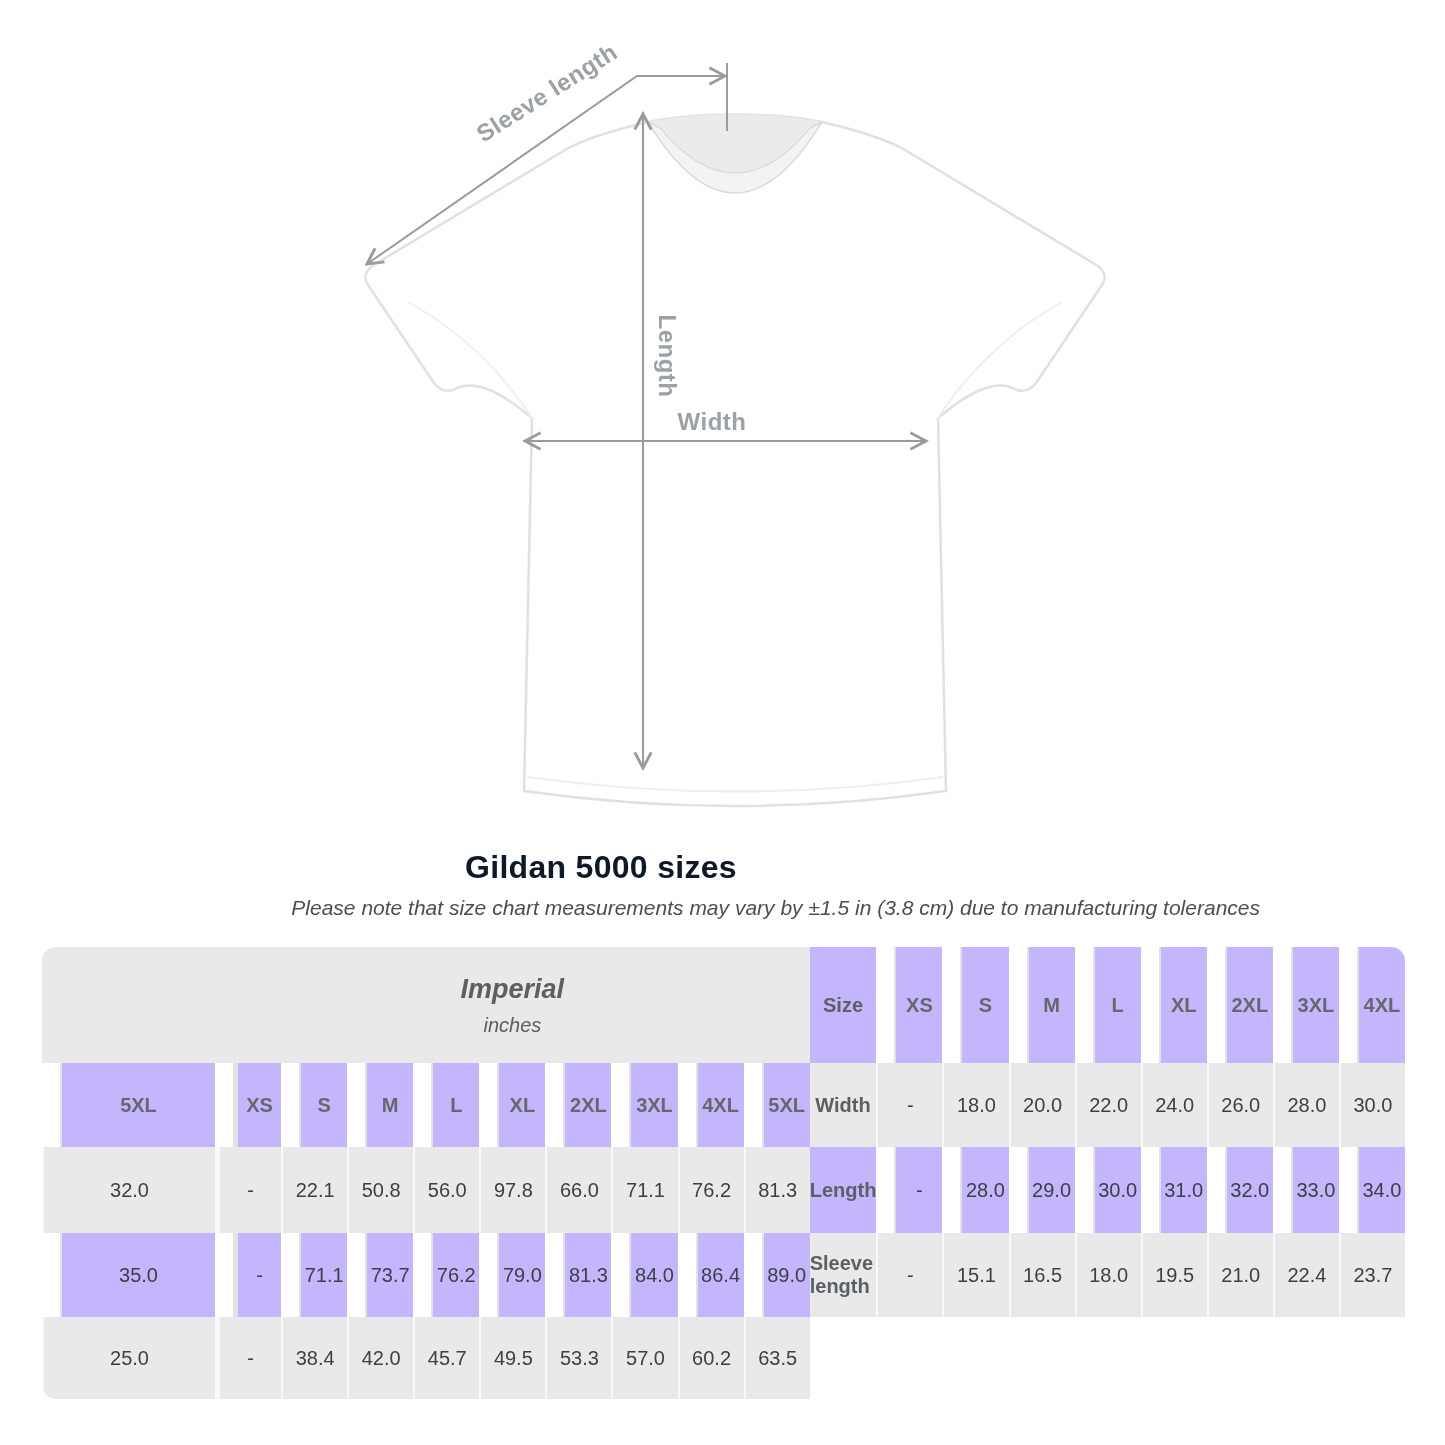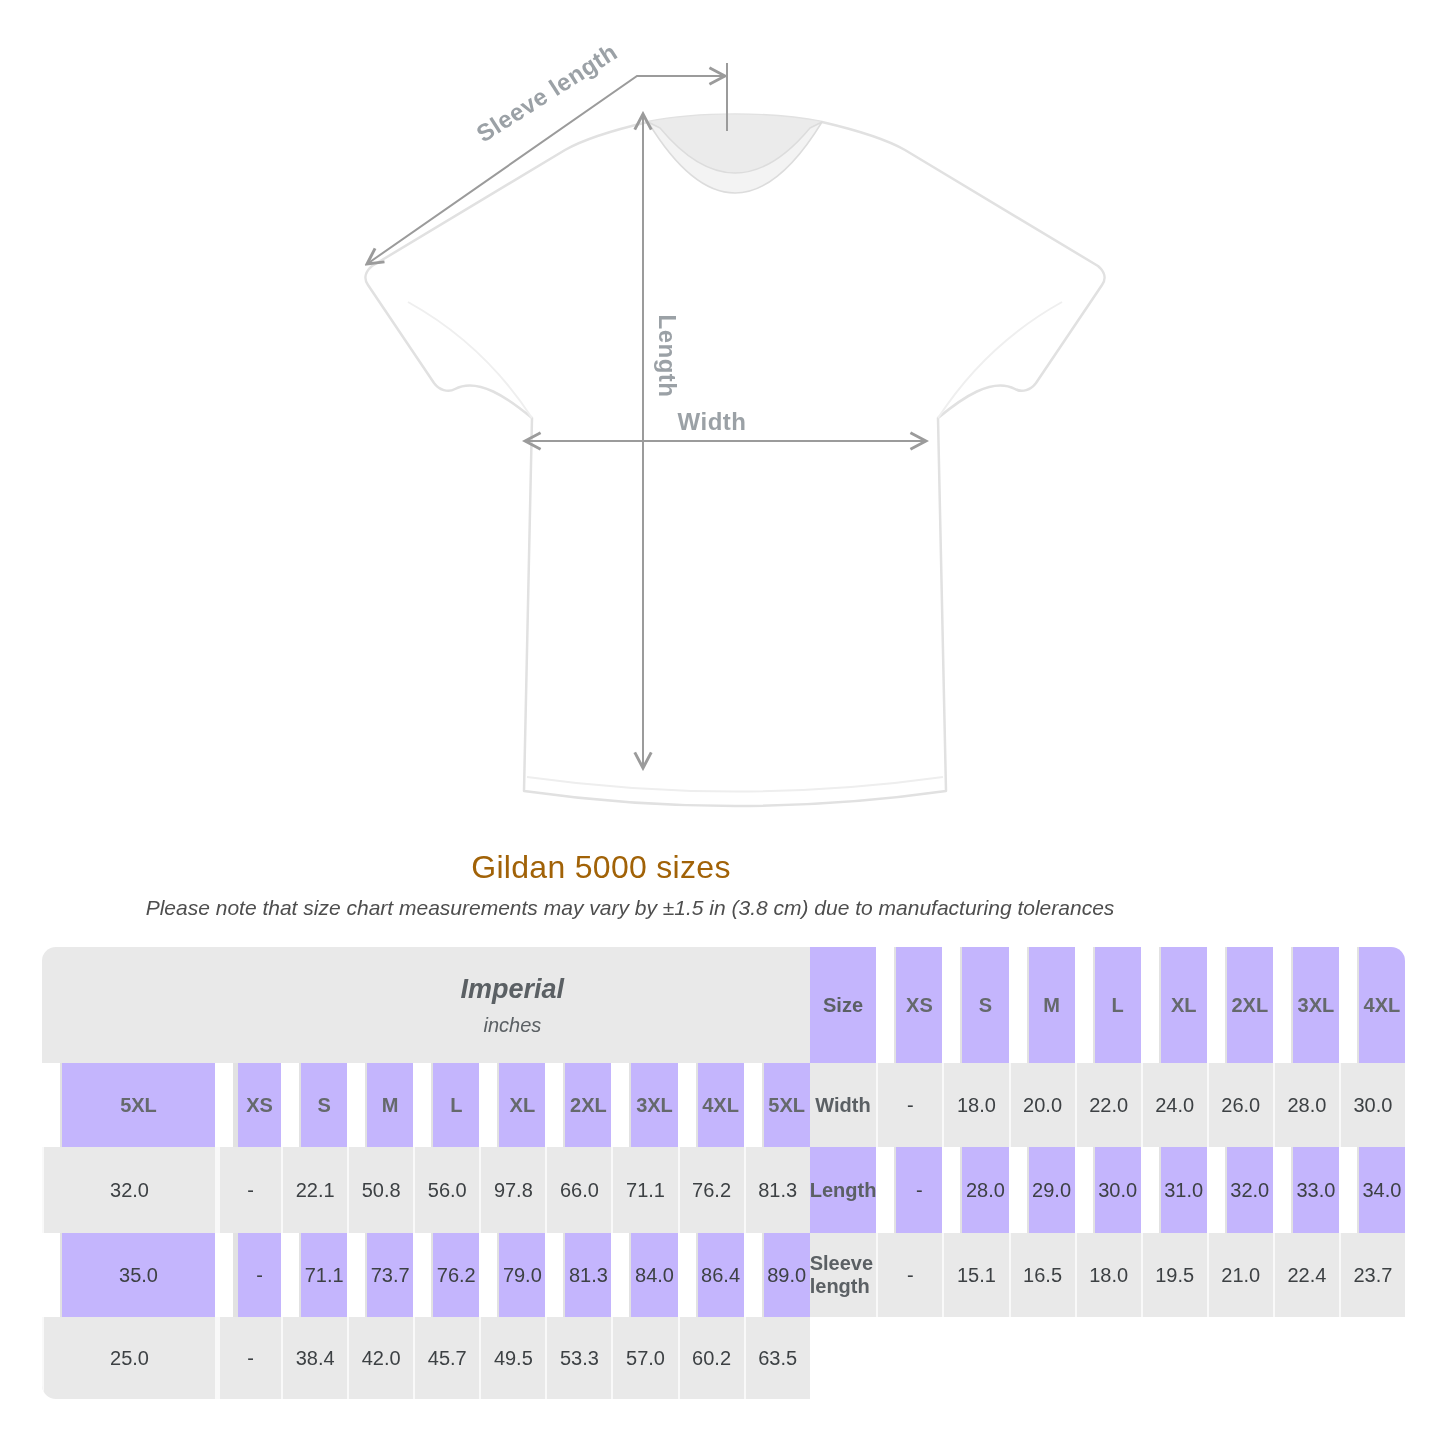--- a/index.html
+++ b/index.html
@@ -18,24 +18,24 @@
     position:absolute; font-weight:bold; font-size:24px;
     color:#9ba1a6; letter-spacing:0.5px; white-space:nowrap;
   }
   .lbl-sleeve { left:547px; top:93px;  transform:translate(-50%,-50%) rotate(-32.5deg); }
   .lbl-length { left:667px; top:356px; transform:translate(-50%,-50%) rotate(90deg); }
   .lbl-width  { left:712px; top:422px; transform:translate(-50%,-50%); }
 
   
   .chart-title {
     position:absolute; left:0; top:849px; width:1202px; text-align:center;
-    font-size:32px; font-weight:normal; color:#a16207; letter-spacing:0.3px;
+    font-size:32px; font-weight:bold; color:#0f172a; letter-spacing:0.3px;
   }
   .chart-subtitle {
-    position:absolute; left:0; top:896px; width:1260px; text-align:center;
+    position:absolute; left:0; top:896px; width:1260px; text-align:right;
     font-size:21px; font-style:italic; color:#4e4e4e;
   }
 
   
   .size-table {
     position:absolute; left:42px; top:947px; width:1363px; height:452px;
     display:grid;
     grid-template-columns:173px repeat(18, 1fr);
     grid-template-rows:116px 84px 86px 84px 82px;
     border-radius:14px; overflow:hidden;

